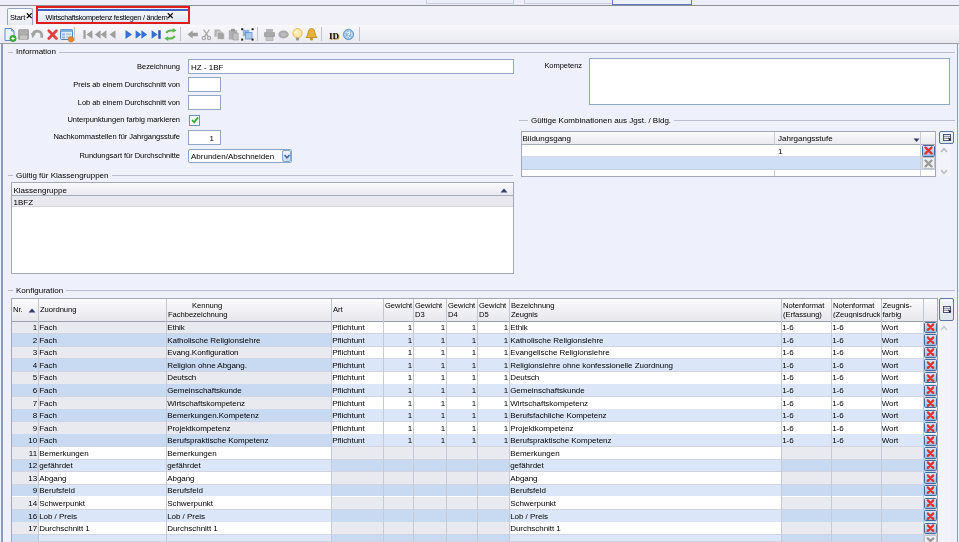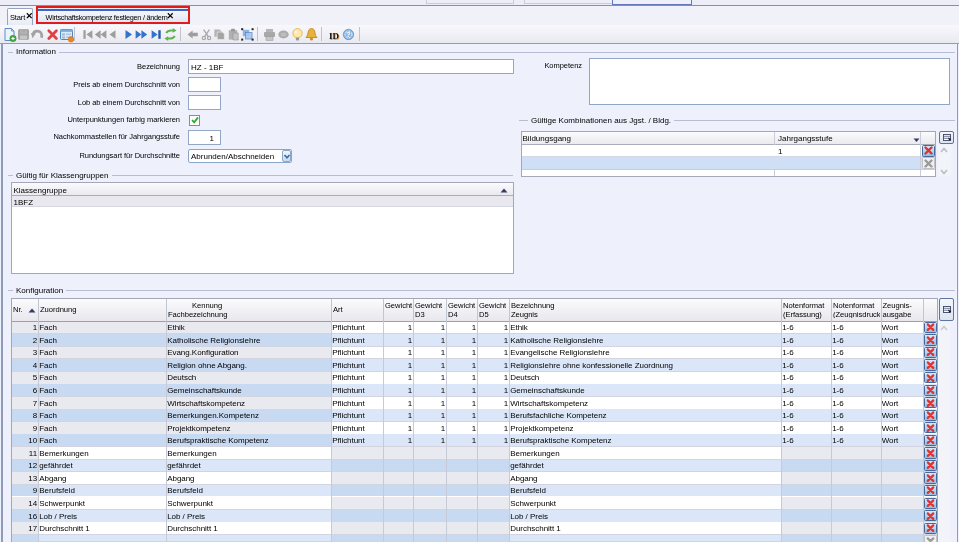--- a/index.html
+++ b/index.html
@@ -230,21 +230,21 @@
 <div class="lbl" style="left:448px;top:310.5px;font-size:7.6px;">D4</div>
 <div class="lbl" style="left:479px;top:301.5px;font-size:7.6px;width:29px;overflow:hidden;">Gewicht</div>
 <div class="lbl" style="left:479px;top:310.5px;font-size:7.6px;">D5</div>
 <div class="lbl" style="left:511px;top:301.5px;font-size:7.6px;">Bezeichnung</div>
 <div class="lbl" style="left:511px;top:310.5px;font-size:7.6px;">Zeugnis</div>
 <div class="lbl" style="left:783px;top:301.5px;font-size:7.6px;">Notenformat</div>
 <div class="lbl" style="left:783px;top:310.5px;font-size:7.6px;">(Erfassung)</div>
 <div class="lbl" style="left:833px;top:301.5px;font-size:7.6px;">Notenformat</div>
 <div class="lbl" style="left:833px;top:310.5px;font-size:7.6px;width:47px;overflow:hidden;">(Zeugnisdruck)</div>
 <div class="lbl" style="left:882.5px;top:301.5px;font-size:7.6px;">Zeugnis-</div>
-<div class="lbl" style="left:882.5px;top:310.5px;font-size:7.6px;">ausgabe</div>
+<div class="lbl" style="left:882.5px;top:310.5px;font-size:7.6px;">farbig</div>
 <div style="left:38px;top:298.5px;width:1px;height:23px;background:#c2c6d2;"></div>
 <div style="left:166px;top:298.5px;width:1px;height:23px;background:#c2c6d2;"></div>
 <div style="left:331px;top:298.5px;width:1px;height:23px;background:#c2c6d2;"></div>
 <div style="left:383px;top:298.5px;width:1px;height:23px;background:#c2c6d2;"></div>
 <div style="left:413px;top:298.5px;width:1px;height:23px;background:#c2c6d2;"></div>
 <div style="left:446px;top:298.5px;width:1px;height:23px;background:#c2c6d2;"></div>
 <div style="left:477px;top:298.5px;width:1px;height:23px;background:#c2c6d2;"></div>
 <div style="left:509px;top:298.5px;width:1px;height:23px;background:#c2c6d2;"></div>
 <div style="left:781px;top:298.5px;width:1px;height:23px;background:#c2c6d2;"></div>
 <div style="left:831px;top:298.5px;width:1px;height:23px;background:#c2c6d2;"></div>

